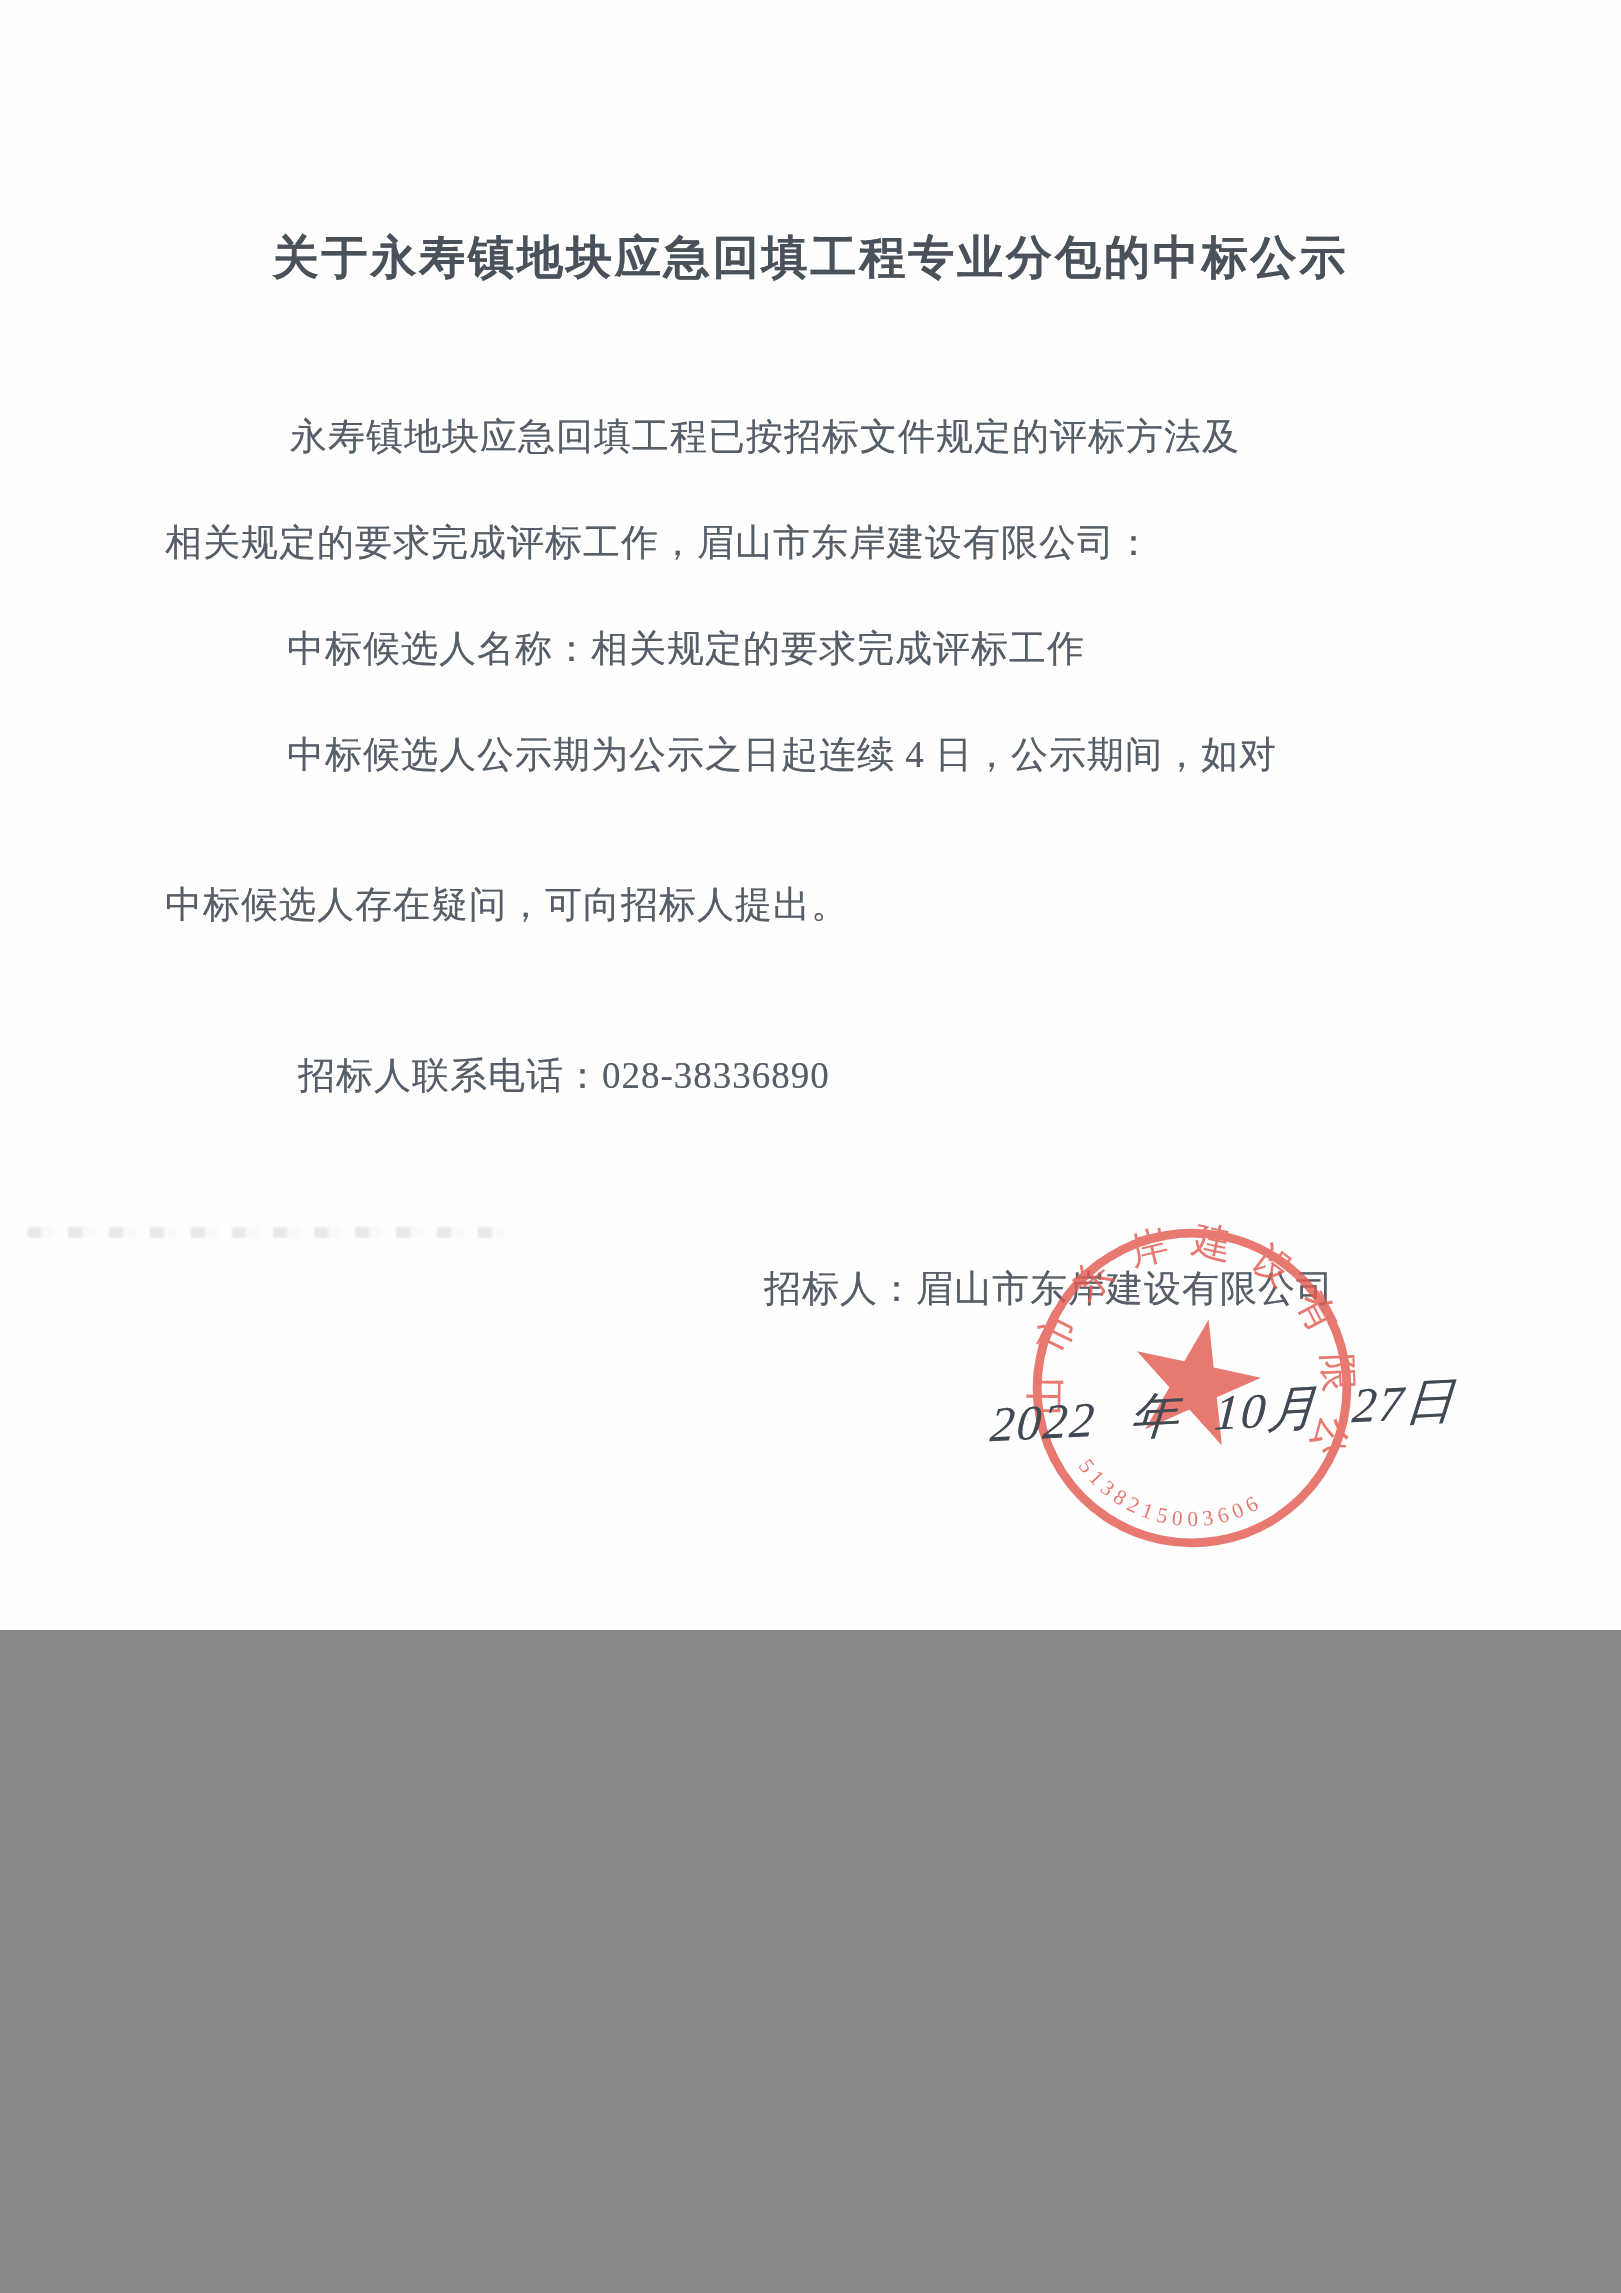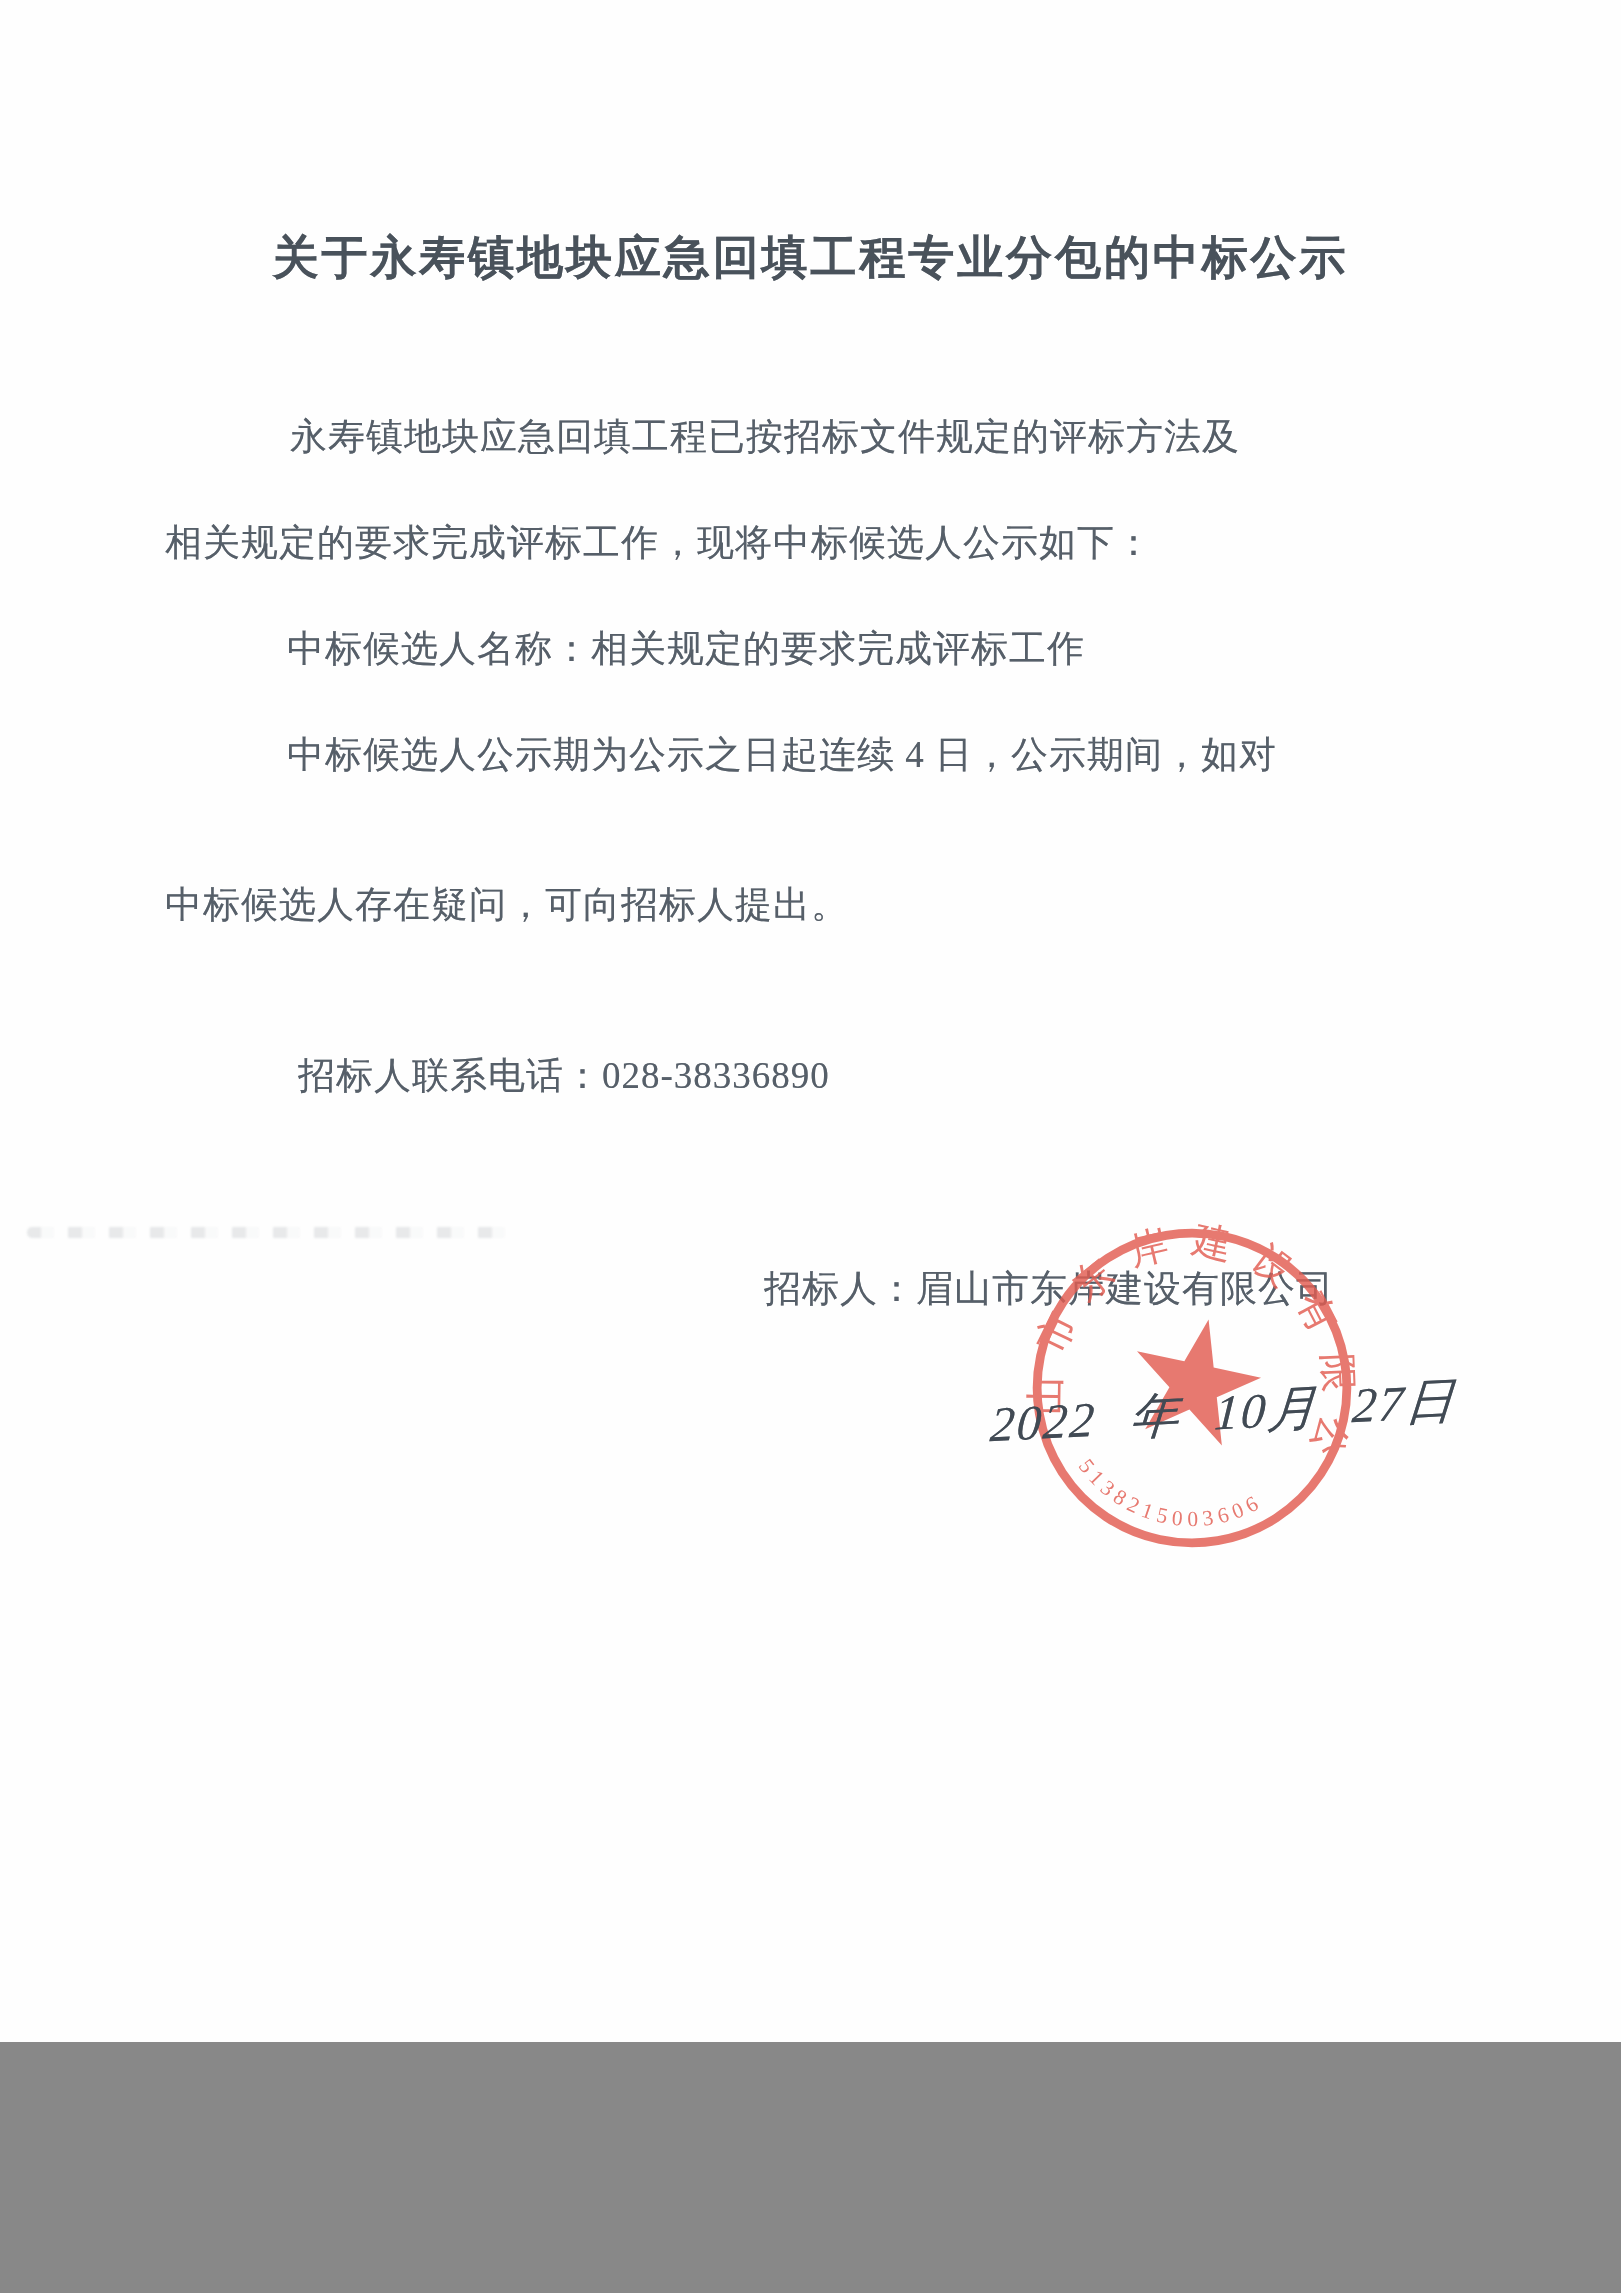--- a/index.html
+++ b/index.html
@@ -1,21 +1,21 @@
 <!DOCTYPE html>
 <html style="--text: #565f69; --title: #49525b; --handwriting: #414a54; --background: #fefefe; --seal: #e25d52;"><head>
 <meta charset="utf-8">
 <style>
   :root{
     --text:#565f69; --title:#49525b; --handwriting:#414a54;
     --seal:#e25d52; --background:#fefefe;
   }
   html,body{margin:0;padding:0;background:#888;}
   .page{
-    position:relative; width:1621px; height:2042px; margin:0 auto;
+    position:relative; width:1621px; height:1630px; margin:0 auto;
     background:var(--background); overflow:hidden;
     font-family:"Liberation Serif","DejaVu Serif",serif;
     color:var(--text);
   }
   .doc-title{
     position:absolute; left:0; right:0; top:227px;
     text-align:center; font-size:46px; font-weight:bold;
     letter-spacing:2.9px; color:var(--title);
     text-shadow:0 0 0.5px rgba(60,70,80,.55);
   }
@@ -54,21 +54,21 @@
   .stamp text{font-family:"Liberation Serif","DejaVu Serif",serif;}
 </style>
 </head>
 <body>
 
 <div class="page">
 
   <div class="doc-title">关于永寿镇地块应急回填工程专业分包的中标公示</div>
 
   <div class="body-line l1">永寿镇地块应急回填工程已按招标文件规定的评标方法及</div>
-  <div class="body-line l2">相关规定的要求完成评标工作，现将中标候选人公示如下：</div>
+  <div class="body-line l2">相关规定的要求完成评标工作，眉山市东岸建设有限公司：</div>
   <div class="body-line l3">中标候选人名称：相关规定的要求完成评标工作</div>
   <div class="body-line l4">中标候选人公示期为公示之日起连续 4 日，公示期间，如对</div>
   <div class="body-line l5">中标候选人存在疑问，可向招标人提出。</div>
 
   <div class="body-line contact">招标人联系电话：028-38336890</div>
 
   <div class="smudge"></div>
 
   <svg class="stamp" viewBox="-200 -200 400 400" xmlns="http://www.w3.org/2000/svg">
     <g transform="rotate(12)">

